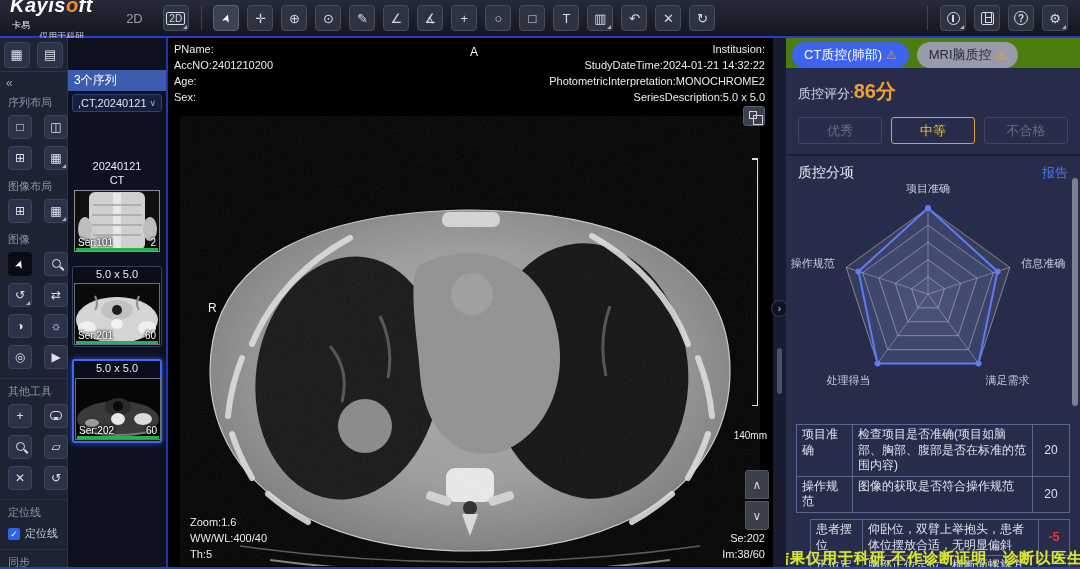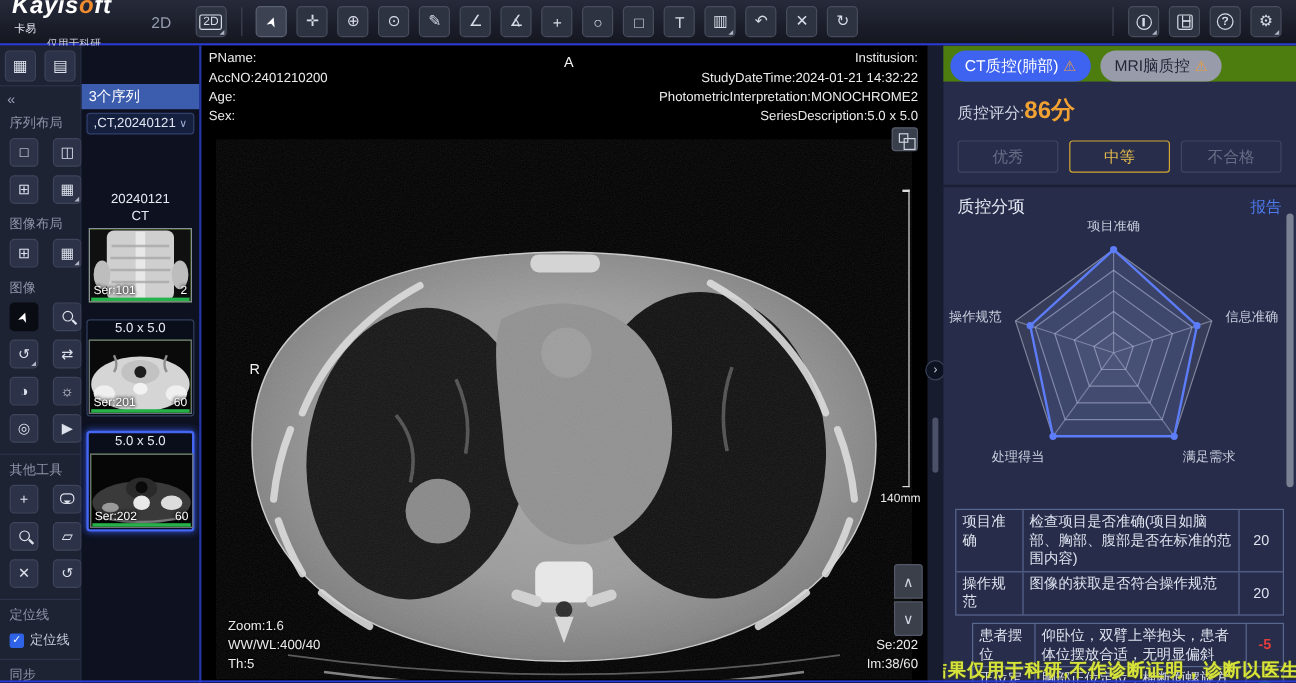--- a/index.html
+++ b/index.html
@@ -82,21 +82,21 @@
   .ov.tl{left:6px;top:4px;}
   .ov.tr{right:8px;top:4px;text-align:right;}
   .ov.bl{left:22px;bottom:6px;}
   .ov.br{right:8px;bottom:6px;text-align:right;}
   .ov.mark{font-size:12px;color:#f2f2f2;}
   .linkbtn{position:absolute;right:8px;top:68px;width:22px;height:20px;background:#3a3f4c;border:1px solid #565c6c;
           border-radius:3px;color:#cfd4e0;display:flex;align-items:center;justify-content:center;cursor:pointer;}
   .ruler{position:absolute;right:12px;top:120px;height:248px;width:8px;}
   .ruler .line{position:absolute;right:3px;top:0;bottom:0;width:1.5px;background:#ddd;}
   .ruler .tick{position:absolute;right:3px;width:6px;height:1.5px;background:#ddd;}
-  .scale-label{position:absolute;right:6px;top:372px;font-size:10px;color:#eee;text-shadow:0 0 2px #000;}
+  .scale-label{position:absolute;right:6px;top:392px;font-size:10px;color:#eee;text-shadow:0 0 2px #000;}
   .chev{position:absolute;right:4px;width:24px;height:29px;background:#3a3f4a;border:1px solid #525867;
         color:#cfd4e0;display:flex;align-items:center;justify-content:center;font-size:12px;cursor:pointer;}
   .chev.up{top:432px;border-radius:3px 3px 0 0;}
   .chev.dn{top:463px;border-radius:0 0 3px 3px;}
   
   .gutter{position:absolute;top:38px;left:773px;width:13px;height:531px;background:#171c2e;}
   .handle{position:absolute;left:-2px;top:262px;width:17px;height:17px;border-radius:50%;background:#0e1322;
           border:1px solid #3a4157;color:#cfd4e2;font-size:10px;line-height:15px;text-align:center;cursor:pointer;}
   .gthumb{position:absolute;left:4px;top:310px;width:5px;height:46px;border-radius:3px;background:#4a5168;cursor:pointer;}
   

